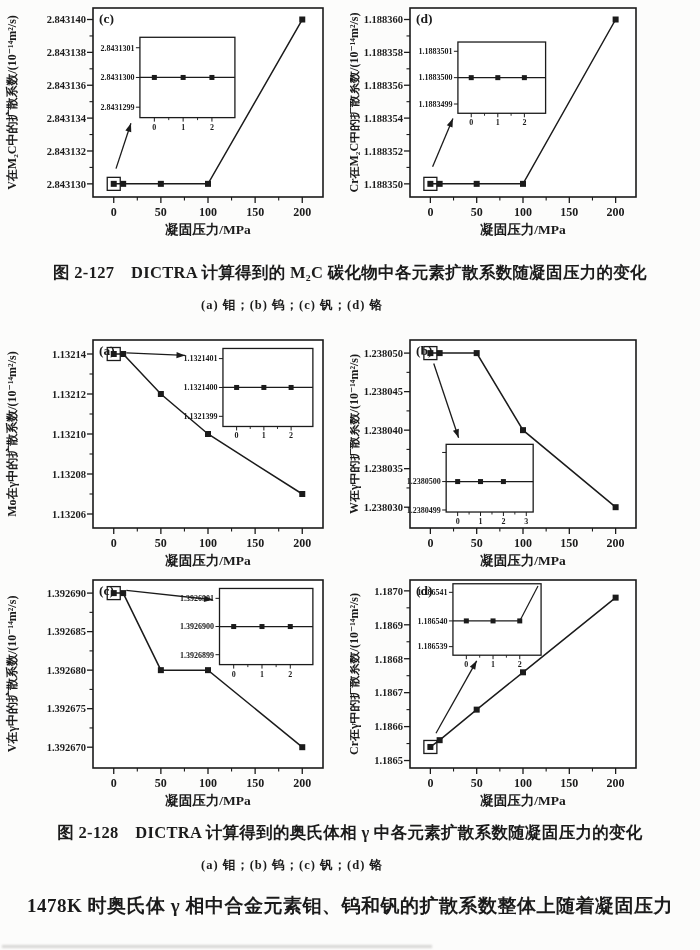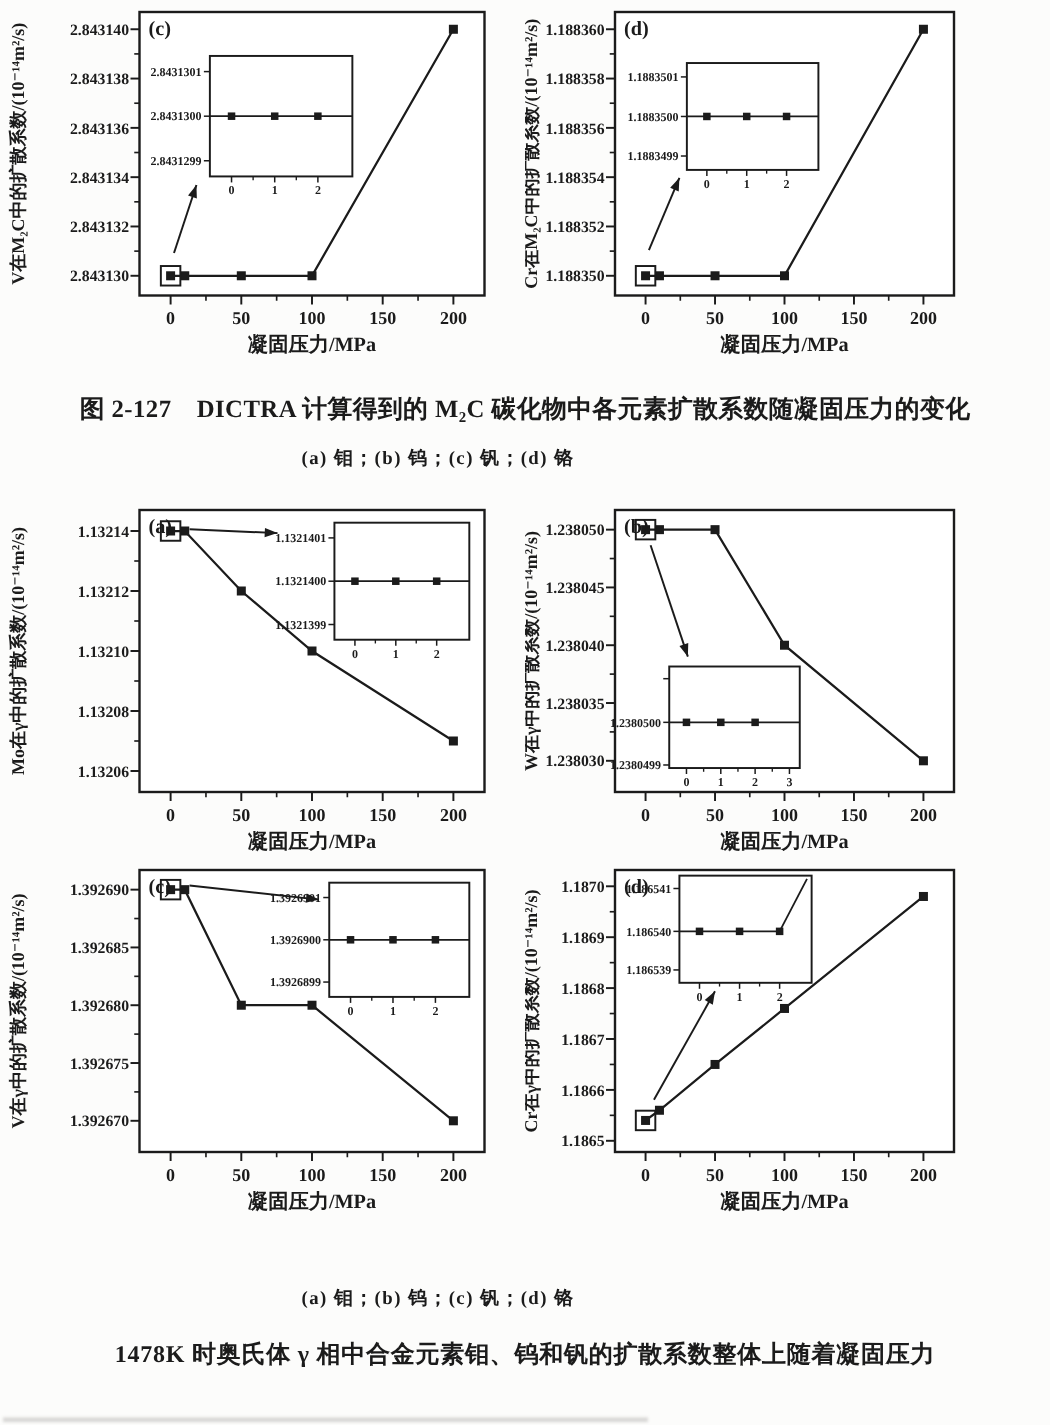--- a/index.html
+++ b/index.html
@@ -19,21 +19,21 @@
   svg text{font-family:"Liberation Serif","DejaVu Serif",serif;fill:#1b1b1b;}
   .caption1{position:absolute;left:0;width:700px;text-align:center;
             font-size:16.5px;font-weight:700;letter-spacing:0.3px;}
   .caption2{position:absolute;left:0;width:584px;text-align:center;
             font-size:12.5px;font-weight:700;letter-spacing:1px;}
   .cap127-1{top:262px;}
   .cap127-2{top:297px;}
   .cap128-1{top:822px;}
   .cap128-2{top:857px;}
   .para{position:absolute;top:893px;left:0;width:700px;text-align:center;
-        font-size:16px;font-weight:700;letter-spacing:0.5px;}
+        font-size:19px;font-weight:700;letter-spacing:0.5px;}
   .fade-line{position:absolute;top:945px;left:2px;width:430px;height:3px;
              background:#d7d6d4;filter:blur(1px);}
 </style>
 </head>
 <body>
 
 <div class="page">
 
   <div class="fig-row row1">
     <div class="chart-cell">
@@ -436,19 +436,20 @@
           <line x1="156.39691" y1="85.2" x2="156.39691" y2="87.7" stroke="#1b1b1b" stroke-width="0.9"></line>
           <line x1="102.94" y1="50.9088" x2="169.75011999999998" y2="50.9088" stroke="#1b1b1b" stroke-width="1.2"></line>
           <line x1="169.75011999999998" y1="50.9088" x2="187.99509999999998" y2="15.9032" stroke="#1b1b1b" stroke-width="1.2"></line>
           <rect x="113.83727999999999" y="48.4088" width="5" height="5" fill="#1b1b1b"></rect>
           <rect x="140.5437" y="48.4088" width="5" height="5" fill="#1b1b1b"></rect>
           <rect x="167.25011999999998" y="48.4088" width="5" height="5" fill="#1b1b1b"></rect>
         </svg>
       </div>
   </div>
 
+  <div class="caption1 cap128-1">图 2-128　DICTRA 计算得到的奥氏体相 γ 中各元素扩散系数随凝固压力的变化</div>
   <div class="caption2 cap128-2">(a) 钼；(b) 钨；(c) 钒；(d) 铬</div>
 
   <div class="para">1478K 时奥氏体 γ 相中合金元素钼、钨和钒的扩散系数整体上随着凝固压力</div>
 
   <div class="fade-line"></div>
 
 </div>
 
 </body></html>

